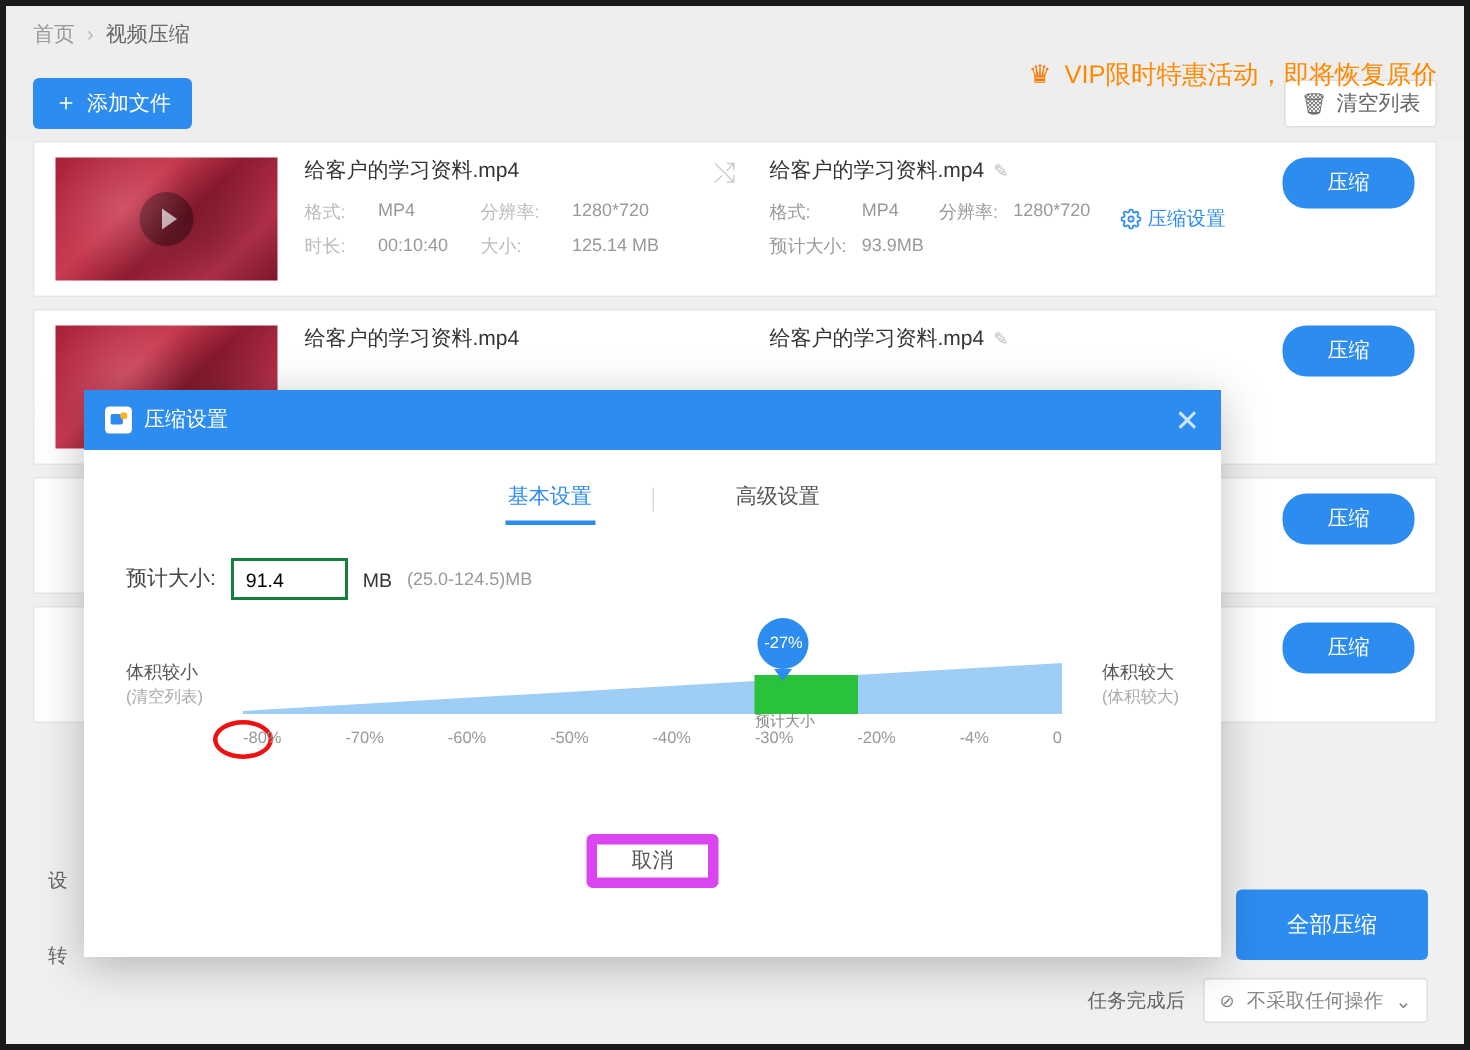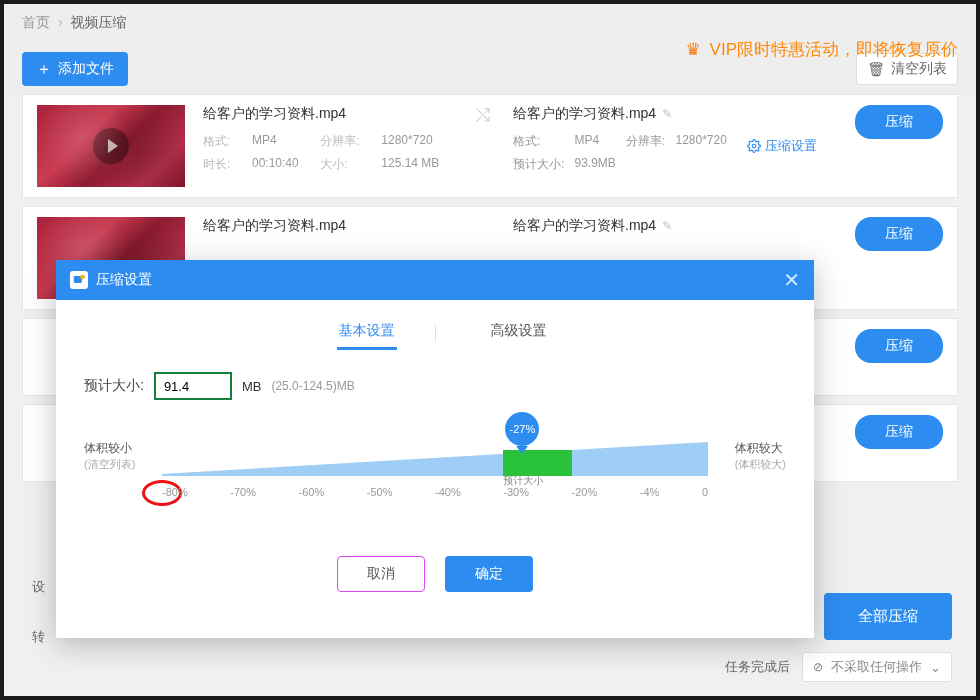--- a/index.html
+++ b/index.html
@@ -63,21 +63,21 @@
   .wedge { position:absolute; left:0; right:0; bottom:22px; height:34px; }
   .wedge svg { width:100%; height:100%; display:block;}
   .green { position:absolute; bottom:22px; height:26px; background:#29c23a;}
   .ticks { position:absolute; left:0; right:0; bottom:0; display:flex; justify-content:space-between; font-size:11px; color:#999;}
   .reco { position:absolute; bottom:10px; font-size:10px; color:#888;}
   .pin { position:absolute; bottom:44px; transform:translateX(-50%);}
   .pin-bubble { width:34px; height:34px; border-radius:50%; background:#2d8cf0; color:#fff; font-size:11px; display:flex; align-items:center; justify-content:center; font-weight:500;}
   .pin-tip { width:0; height:0; border-left:6px solid transparent; border-right:6px solid transparent; border-top:8px solid #2d8cf0; margin:0 auto;}
   .red-circle { position:absolute; bottom:-8px; width:40px; height:26px; border:3px solid #e11; border-radius:50%; transform:translateX(-50%);}
   .modal-actions { display:flex; justify-content:center; gap:20px; margin-top:18px;}
-  .btn-secondary { width:88px; height:36px; border:1px solid #d946ef; background:#fff; color:#555; border-radius:4px; font-size:14px; cursor:pointer;}
+  .btn-secondary { width:88px; height:36px; border:7px solid #d946ef; background:#fff; color:#555; border-radius:4px; font-size:14px; cursor:pointer;}
   .btn-confirm { width:88px; height:36px; border:none; background:#2d8cf0; color:#fff; border-radius:4px; font-size:14px; cursor:pointer;}
   .folder-ico { display:inline-block; width:14px; height:11px; background:#fff; position:relative; border-radius:1px;}
   .folder-ico::before { content:""; position:absolute; left:0; top:-3px; width:7px; height:3px; background:#fff; border-radius:1px 1px 0 0;}
   .plus { font-size:16px; line-height:1;}
   .gear { width:14px; height:14px;}
 </style>
 </head>
 <body>
 
 <div class="app">
@@ -239,17 +239,16 @@
           <span>-40%</span>
           <span>-30%</span>
           <span>-20%</span>
           <span>-4%</span>
           <span>0</span>
         </div>
       </div>
     </div>
     <div class="modal-actions">
       <button class="btn-secondary">取消</button>
-      <button class="btn-confirm">确定</button>
     </div>
   </div>
 
 </div>
 
 </body></html>

